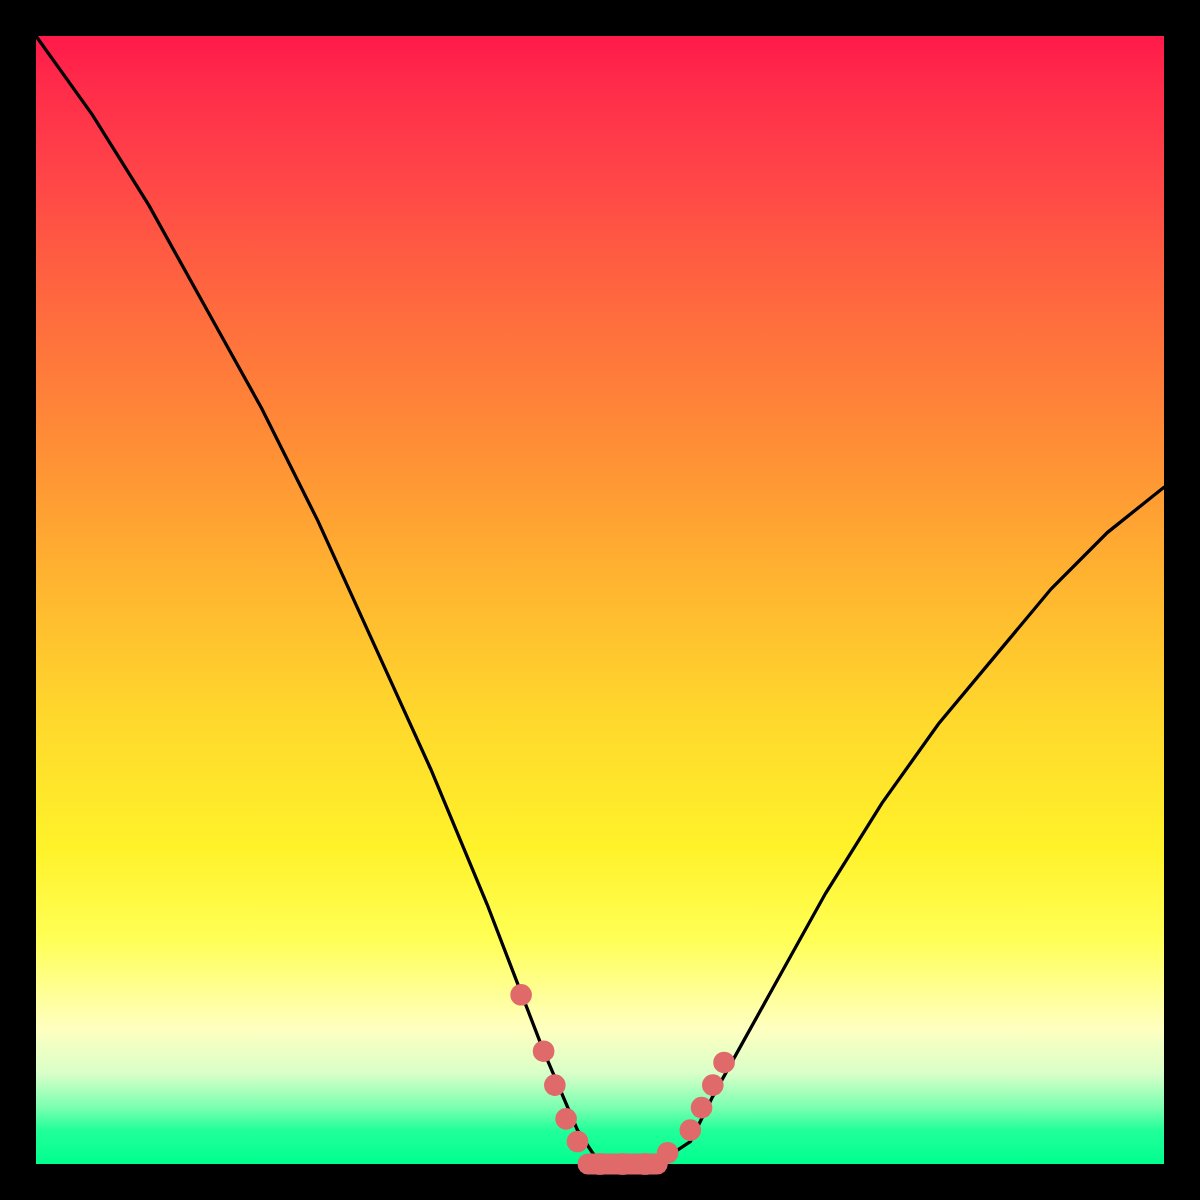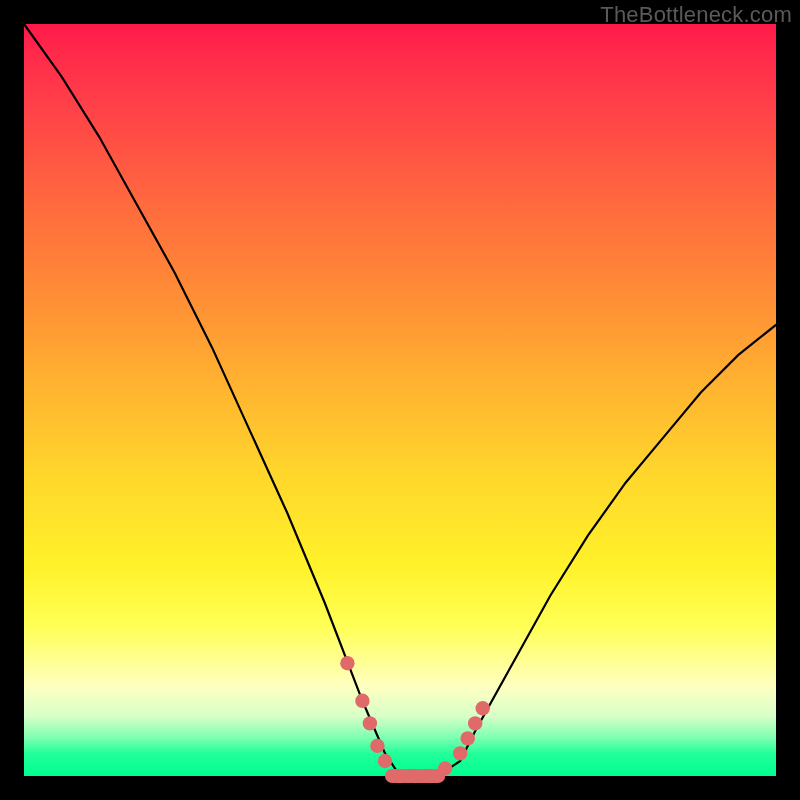--- a/index.html
+++ b/index.html
@@ -76,14 +76,13 @@
           <circle cx="406.1" cy="752.0" r="7.2" fill="#e06a6a"></circle>
           <circle cx="421.1" cy="744.5" r="7.2" fill="#e06a6a"></circle>
           <circle cx="436.2" cy="729.4" r="7.2" fill="#e06a6a"></circle>
           <circle cx="443.7" cy="714.4" r="7.2" fill="#e06a6a"></circle>
           <circle cx="451.2" cy="699.4" r="7.2" fill="#e06a6a"></circle>
           <circle cx="458.7" cy="684.3" r="7.2" fill="#e06a6a"></circle>
           <rect x="361.0" y="745.0" width="60.2" height="14" rx="7" fill="#e06a6a"></rect>
         </g>
     </svg>
   </div>
-  <div class="watermark">TheBottleneck.com</div>
 </div>
 
 </body></html>

